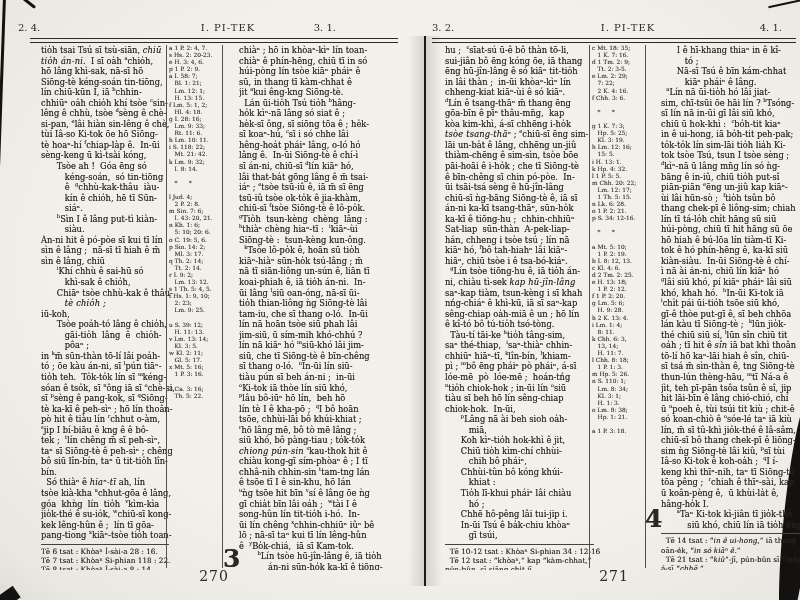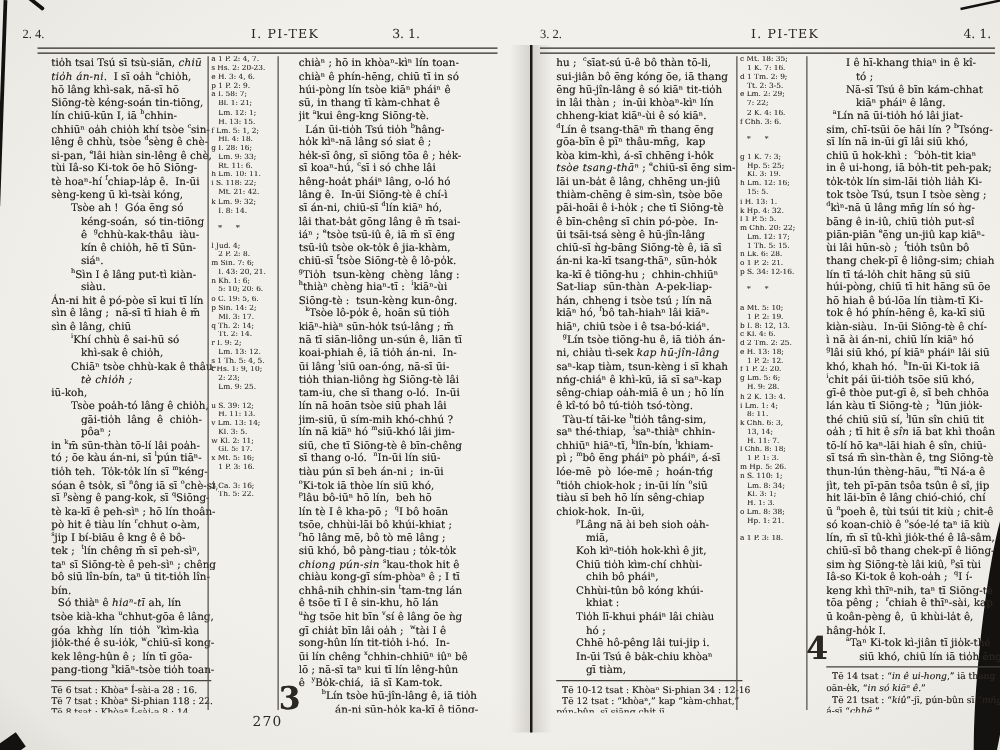--- a/index.html
+++ b/index.html
@@ -21,26 +21,26 @@
   
   #gutter{position:absolute;left:424px;top:36px;width:2px;height:550px;background:#1d1a16;}
   #gutter-shade{position:absolute;left:408px;top:36px;width:34px;height:550px;
     background:linear-gradient(90deg,rgba(90,85,75,0) 0%,rgba(90,85,75,.18) 46%,rgba(90,85,75,.18) 54%,rgba(90,85,75,0) 100%);}
 
   .page{position:absolute;top:16px;height:568px;}
   #page-left{left:30px;width:368px;}
   #page-right{left:432px;width:364px;}
 
   .phead{position:absolute;top:6px;left:0;right:0;height:13px;font-size:10px;}
-  .ph-l{position:absolute;left:0;font-family:Liberation Serif, serif;}
+  .ph-l{position:absolute;left:0;}
   #page-left .ph-l{left:-12px;}
   .ph-c{position:absolute;left:50%;transform:translateX(-50%);letter-spacing:1px;margin-left:14px;}
   .ph-r{position:absolute;text-align:center;}
   #page-left .ph-r{right:62px;}
-  #page-right .ph-r{right:3px;}
+  #page-right .ph-r{right:14px;}
 
   .drule{position:absolute;top:22px;left:0;right:0;height:2.6px;
     border-top:1.4px solid #2e2b27;border-bottom:1px solid #2e2b27;}
 
   .col{position:absolute;top:29px;bottom:14px;overflow:hidden;}
   .vrule{position:absolute;top:29px;bottom:16px;width:1px;background:#55504a;}
 
   
   #pl-col1{left:2px;width:133px;padding-left:9px;}
   #pl-r1{left:136px;} #pl-refs{left:139px;width:52px;} #pl-r2{left:192px;}
@@ -63,21 +63,21 @@
 
   .fnrule{border-top:.9px solid #46413a;width:96%;margin:3px 0 2px 0;}
   .fn{height:9.4px;line-height:9.4px;font-size:7.3px;white-space:pre;overflow:hidden;
       text-shadow:0 0 .35px rgba(45,40,34,.55);}
 
   .chapnum{position:absolute;font-size:25px;font-weight:bold;
       text-shadow:0 0 .5px rgba(30,25,20,.7);}
   #chap3{left:193px;top:528px;}
   #chap4{left:213px;top:488px;}
 
-  .pnum{position:absolute;bottom:0;left:0;right:0;text-align:center;font-size:11px;letter-spacing:1px;}
+  .pnum{position:absolute;bottom:0;left:0;right:0;text-align:center;font-size:14px;letter-spacing:1px;}
 </style>
 </head>
 <body>
 
 <div id="scan">
   <div class="art" id="corner-tl"></div>
   <div class="art" id="edge-left"></div>
   <div class="art" id="corner-tr"></div>
   <div class="art" id="wedge-br"></div>
   <div class="art" id="corner-bl"></div>
@@ -305,21 +305,21 @@
         <div class="tl"><span>         miā,</span></div>
         <div class="tl"><span>      Koh kìⁿ-tio̍h hok-khì ê jit,</span></div>
         <div class="tl"><span>      Chiū tio̍h kìm-chí chhùi-</span></div>
         <div class="tl"><span>         chih bô pháiⁿ,</span></div>
         <div class="tl"><span>      Chhùi-tûn bô kóng khúi-</span></div>
         <div class="tl"><span>         khiat :</span></div>
         <div class="tl"><span>      Tio̍h lī-khui pháiⁿ lâi chiàu</span></div>
         <div class="tl"><span>         hó ;</span></div>
         <div class="tl"><span>      Chhē hô-pêng lâi tui-jip i.</span></div>
         <div class="tl"><span>      In-ūi Tsú ê ba̍k-chiu khòaⁿ</span></div>
-        <div class="tl"><span>         gī tiàm,</span></div>
+        <div class="tl"><span>         gī tsúi,</span></div>
         <div class="fnrule"></div>
         <div class="fn">  Tē 10-12 tsat : Khòaⁿ Si-phian 34 : 12-16.</div>
         <div class="fn">  Tē 12 tsat : “khòaⁿ,” kap “kàm-chhat,”</div>
         <div class="fn">pún-bûn, sī siāng chi̍t jī.</div>
       </div>
     <div class="vrule" id="pr-r1"></div>
     <div class="col refs" id="pr-refs">
         <div class="tl">c Mt. 18: 35;</div>
         <div class="tl">   1 K. 7: 16.</div>
         <div class="tl">d 1 Tm. 2: 9;</div>
@@ -425,14 +425,15 @@
         <div class="tl"><span>      <sup>a</sup>Taⁿ Ki-tok kì-jiân tī jio̍k-thé</span></div>
         <div class="tl"><span>          siū khó, chiū lín iā tio̍h ēng</span></div>
         <div class="fnrule"></div>
         <div class="fn">  Tē 14 tsat : “<i>in ê ui-hong</i>,” iā thang</div>
         <div class="fn">oān-e̍k, “<i>in só kiāⁿ ê</i>.”</div>
         <div class="fn">  Tē 21 tsat : “<i>kiû</i>”-jī, pún-bûn sī “<i>mn̄g</i>,”</div>
         <div class="fn">á-sī “<i>chhē</i>.”</div>
       </div>
 
     <span class="chapnum" id="chap4">4</span>
+    <div class="pnum">271</div>
   </div>
 </div>
 
 </body></html>

